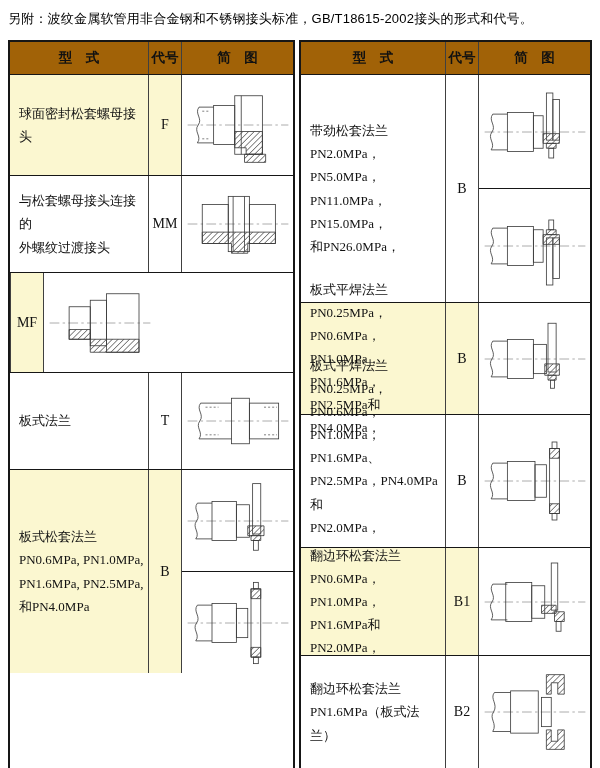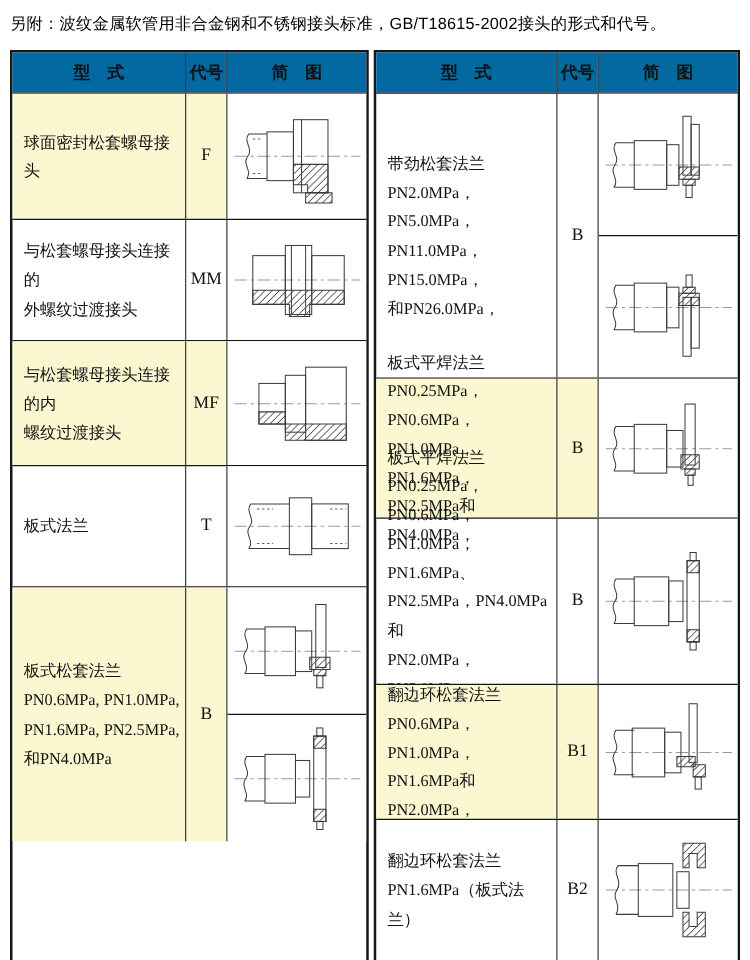--- a/index.html
+++ b/index.html
@@ -6,21 +6,21 @@
     font-family:"Liberation Sans",sans-serif;color:#111;}
   #page{position:relative;width:600px;height:768px;background:#fff;}
   #title{position:absolute;left:8px;top:10px;width:588px;font-size:13px;font-weight:normal;
     letter-spacing:0.2px;color:#000;}
   #tables{position:absolute;left:8px;top:40px;display:flex;gap:4px;}
   .tbl{border:2px solid #161616;background:#fff;display:flex;flex-direction:column;box-sizing:border-box;}
   .row{display:flex;border-top:1px solid #161616;box-sizing:border-box;}
   .row.first{border-top:none;}
   .cell{border-left:1px solid #404040;box-sizing:border-box;display:flex;align-items:center;}
   .cell.c1{border-left:none;}
-  .hdr .cell{background:#0369a1;justify-content:center;font-weight:bold;font-size:13.5px;
+  .hdr .cell{background:#a16207;justify-content:center;font-weight:bold;font-size:13.5px;
     font-family:"Liberation Sans",sans-serif;}
   .name{padding:6px 4px 6px 9px;font-family:"Liberation Serif",serif;font-size:13px;
     line-height:1.78;white-space:pre-line;justify-content:flex-start;text-align:left;}
   .code{justify-content:center;font-family:"Liberation Serif",serif;font-size:14px;}
   .pic{justify-content:center;background:#fff;flex-direction:column;padding:0;}
   .hl{background:#fbf7d0;}
   .lw1{width:138px;} .lw2{width:33px;} .lw3{width:112px;}
   .rw1{width:144px;} .rw2{width:33px;} .rw3{width:112px;}
   .sub{flex:1;width:100%;display:flex;align-items:center;justify-content:center;box-sizing:border-box;}
   .sub + .sub{border-top:1px solid #161616;}
@@ -81,22 +81,20 @@
             <rect x="20" y="26" width="32" height="48"></rect>
             <rect x="52" y="16" width="26" height="68"></rect>
             <path d="M58 16 v68 M72 16 v68"></path>
             <rect x="78" y="26" width="32" height="48"></rect>
             <path class="h" d="M20 60 h90 v14 h-34 v12 h-20 v-12 h-36 z"></path>
           </svg>
         </div>
       </div>
 
       <div class="row" style="height:100px">
-        <div class="cell c1 lw1 name hl">与松套螺母接头连接的内
-螺纹过渡接头</div>
         <div class="cell lw2 code hl">MF</div>
         <div class="cell lw3 pic">
           <svg class="diag" viewBox="0 0 128 100" width="104" height="92">
             <path class="cl" d="M2 50 h124"></path>
             <rect x="26" y="30" width="26" height="40"></rect>
             <rect x="52" y="22" width="20" height="56"></rect>
             <rect x="72" y="14" width="40" height="72"></rect>
             <path class="h" d="M26 58 h26 v12 h-26 z"></path>
             <path class="h" d="M52 70 h60 v16 h-60 z"></path>
           </svg>

